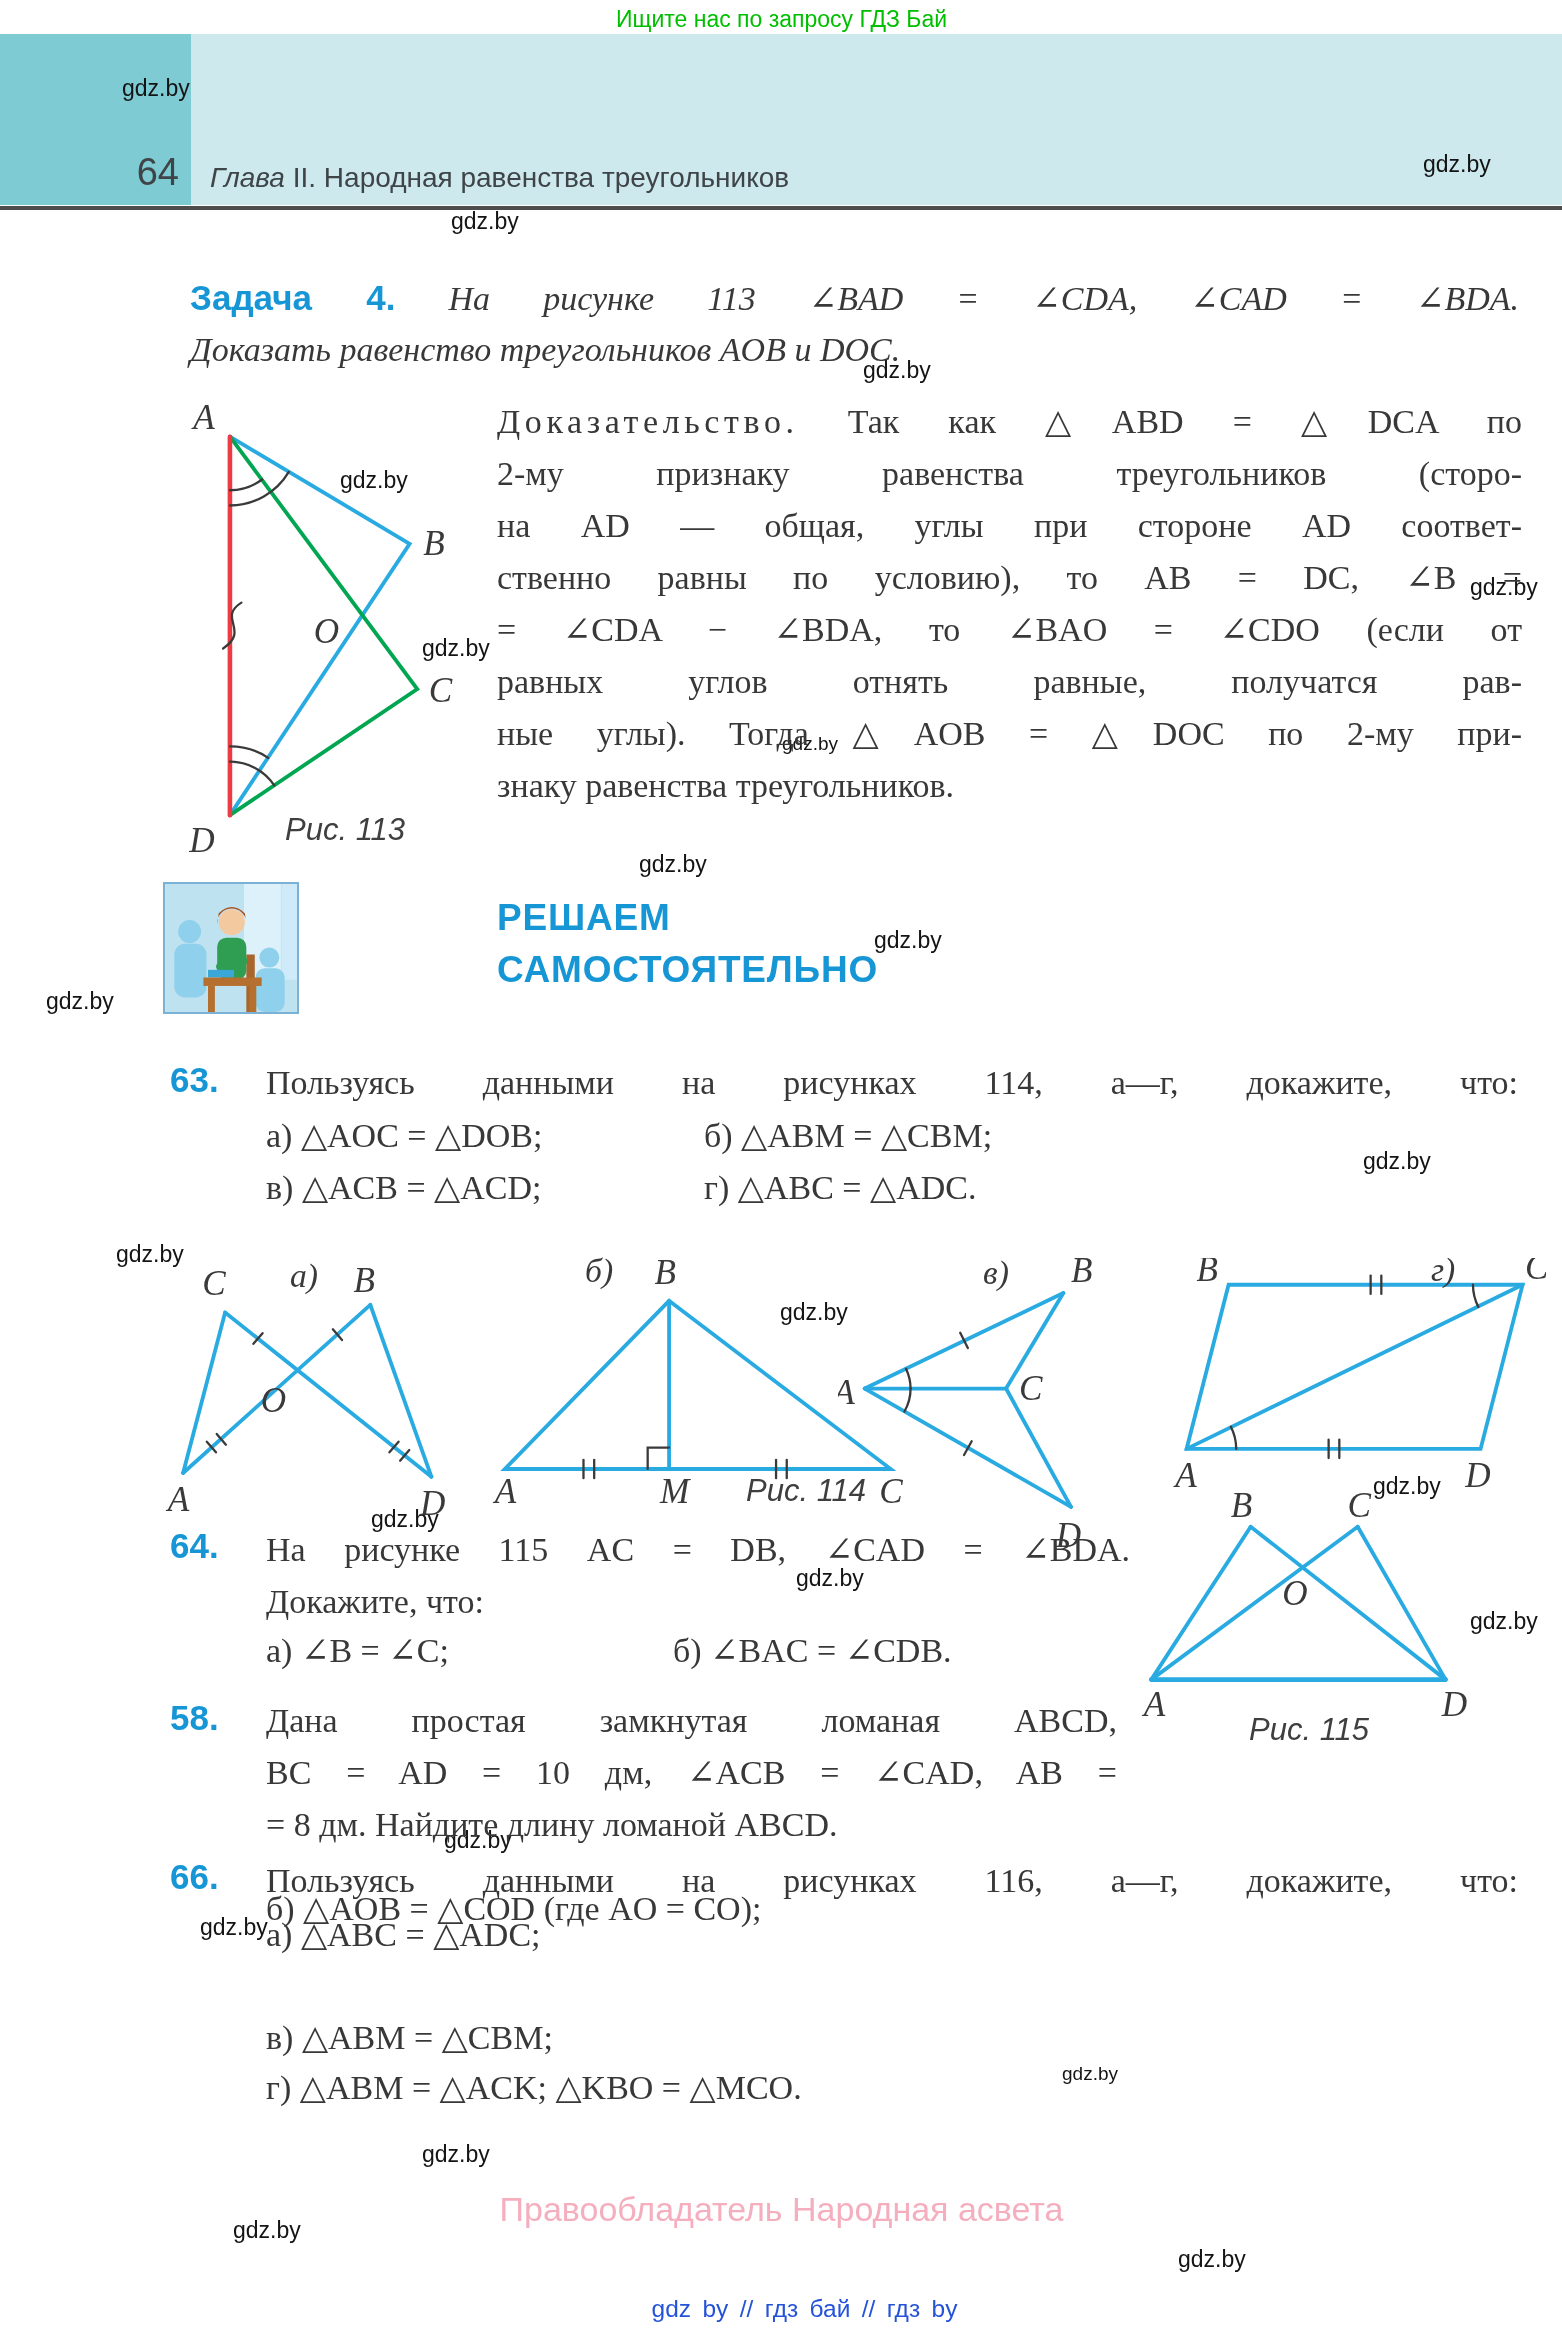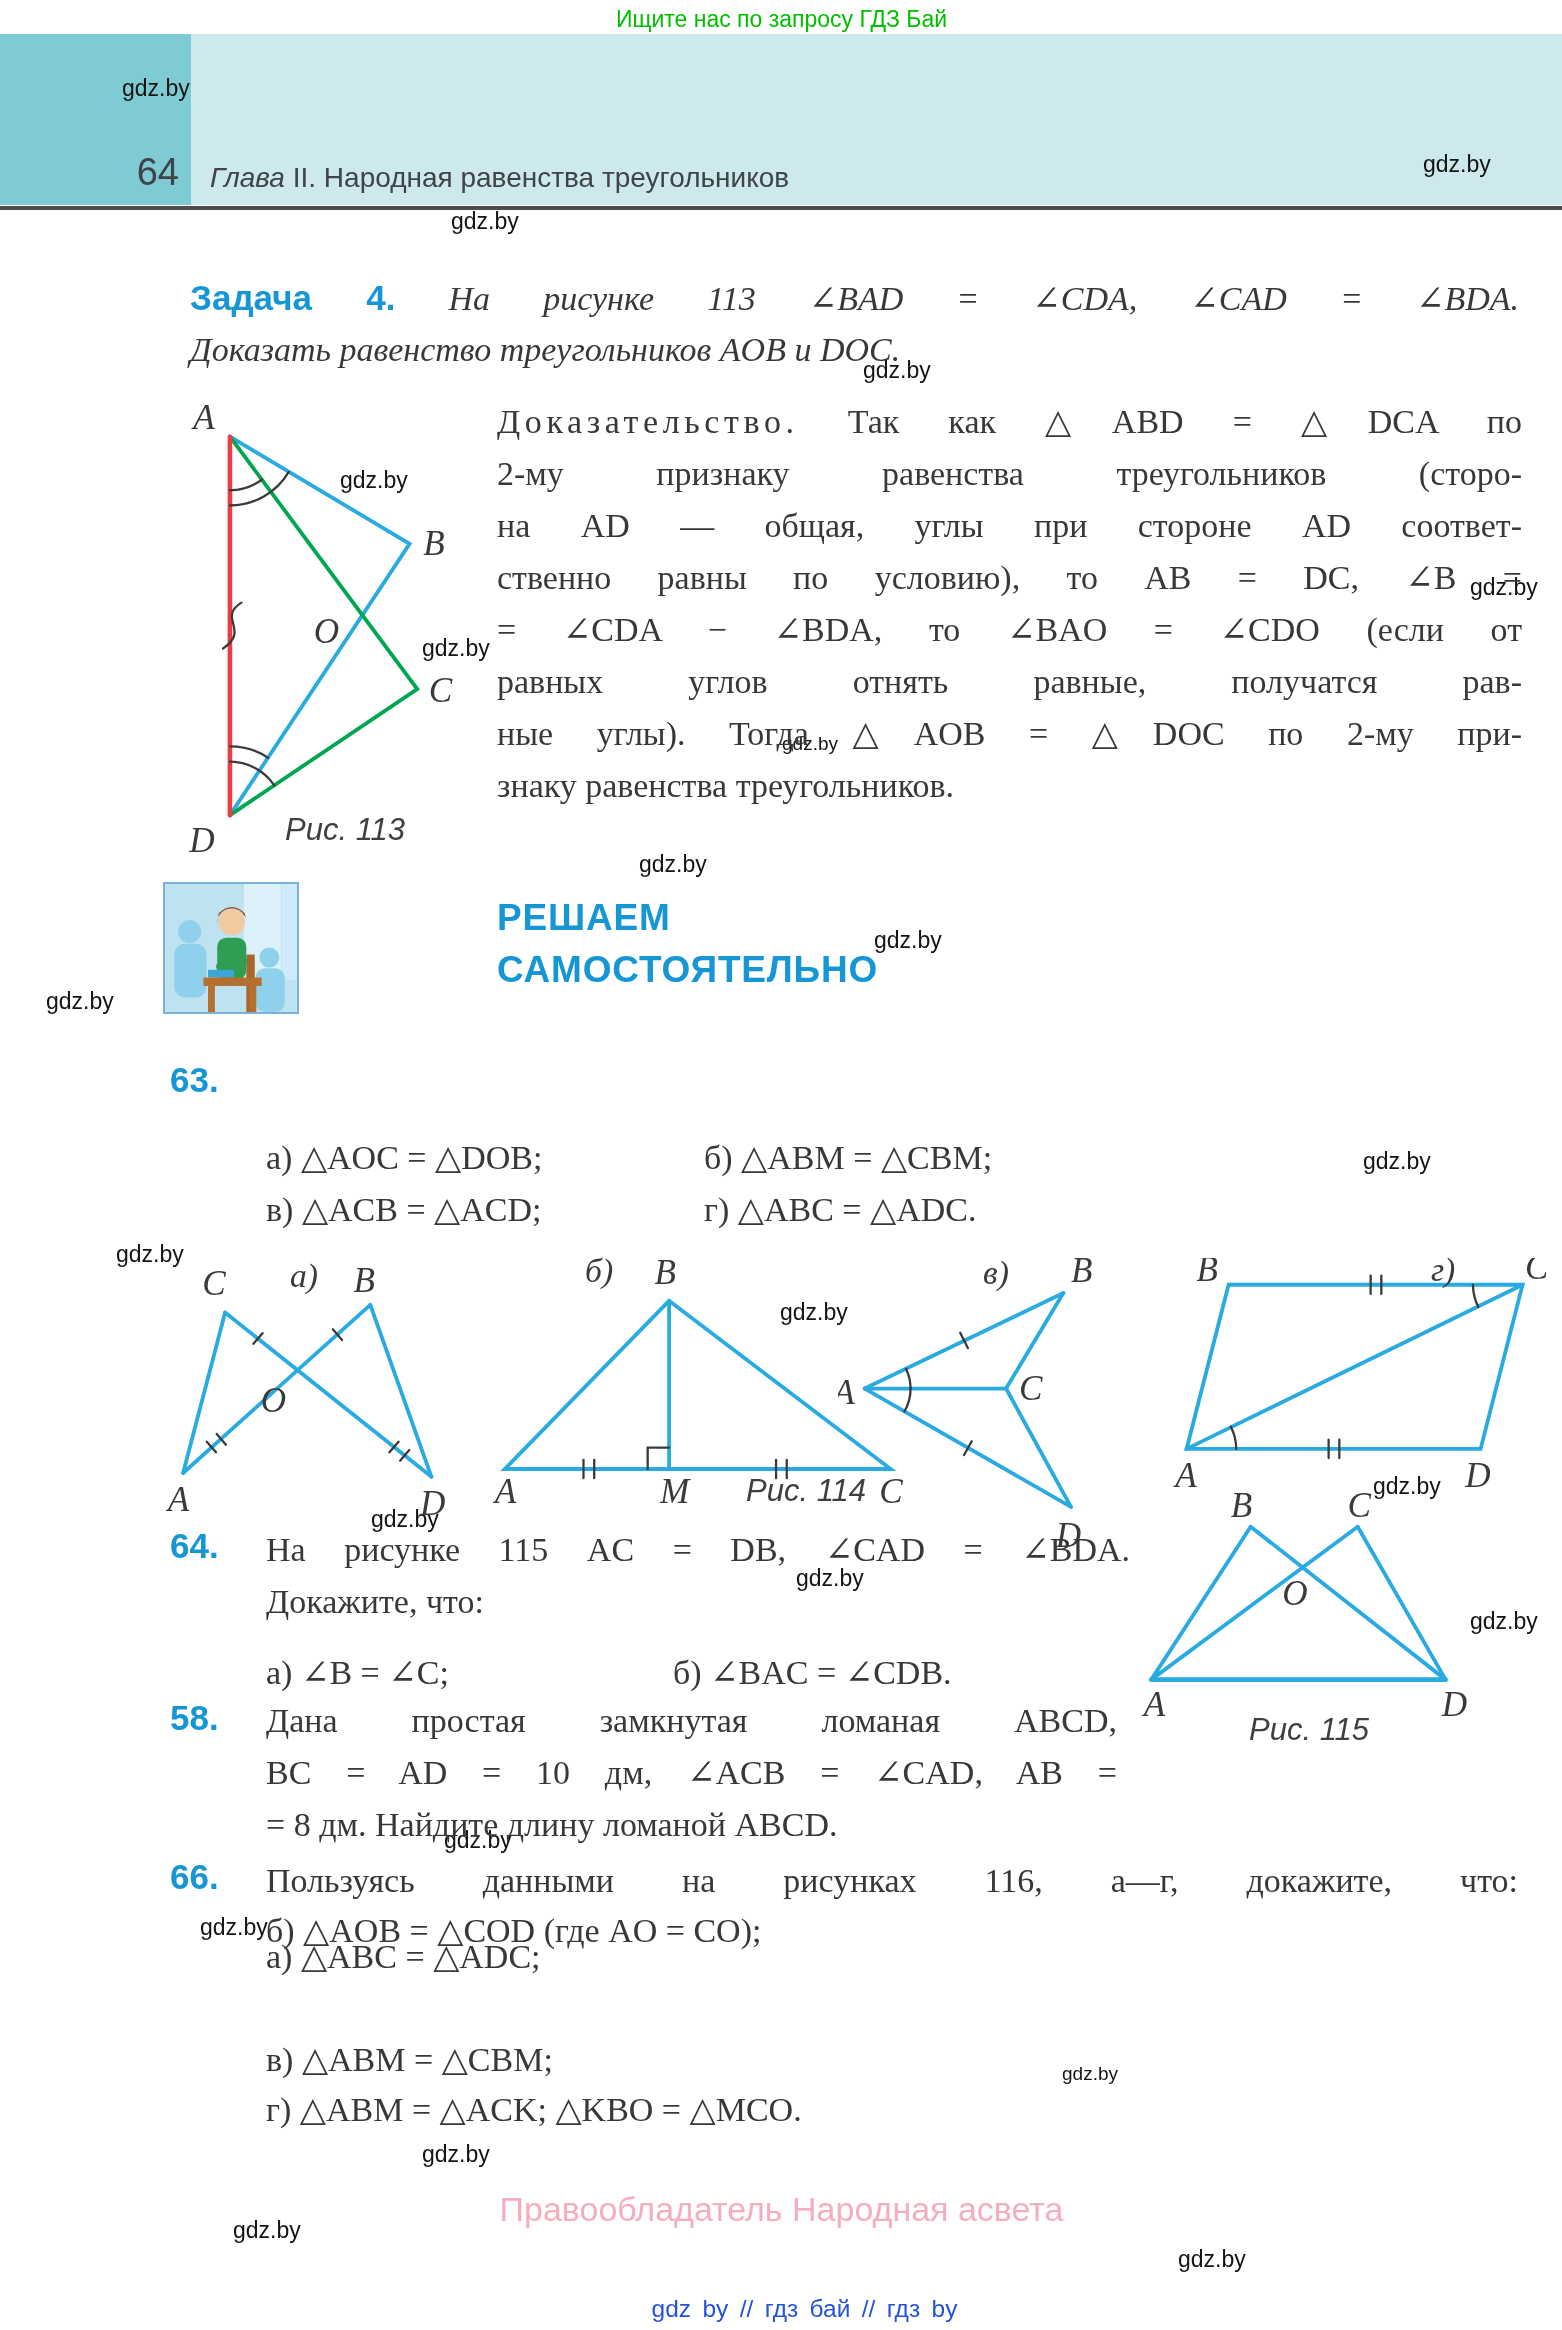--- a/index.html
+++ b/index.html
@@ -26,21 +26,21 @@
   .num{position:absolute;font-family:"Liberation Sans","DejaVu Sans",sans-serif;font-weight:bold;
        font-size:35px;color:#1796d6;}
   .t4label{font-family:"Liberation Sans","DejaVu Sans",sans-serif;font-weight:bold;font-style:normal;
            font-size:35px;color:#1796d6;}
   .task4{font-style:italic;}
   .proofhead{letter-spacing:4.6px;}
   .solve-ttl{position:absolute;font-family:"Liberation Sans","DejaVu Sans",sans-serif;font-weight:bold;
              font-size:37px;color:#1796d6;letter-spacing:0.8px;text-align:center;}
   .caption{position:absolute;font-family:"Liberation Sans","DejaVu Sans",sans-serif;font-style:italic;
            font-size:31px;color:#3f3f3f;white-space:nowrap;}
-  .rowitem{position:absolute;font-size:34px;white-space:nowrap;margin-top:22px;}
+  .rowitem{position:absolute;font-size:34px;white-space:nowrap;}
   
   svg text{font-family:"Liberation Serif","DejaVu Serif",serif;font-style:italic;font-size:46px;fill:#3a3a3a;}
   svg .sub{font-size:44px;}
   .footer-pink{left:0;right:0;top:2190px;text-align:center;font-family:"Liberation Sans","DejaVu Sans",sans-serif;
                font-size:34px;color:#f4aebe;}
   .footer-links{left:0;right:0;top:2295px;text-align:center;font-family:"Liberation Sans","DejaVu Sans",sans-serif;
                 font-size:24.5px;color:#2453d8;word-spacing:4.6px;cursor:pointer;padding-left:46px;}
 </style>
 </head>
 <body>
@@ -142,20 +142,21 @@
     </g>
     <rect x="56" y="112" width="34" height="10" fill="#3aa7d8"></rect>
     <rect x="50" y="122" width="76" height="11" fill="#b5702f"></rect>
     <rect x="56" y="133" width="9" height="34" fill="#b5702f"></rect>
     <rect x="110" y="133" width="9" height="34" fill="#b5702f"></rect>
   </svg>
   <div class="solve-ttl" style="left:497px;top:897px;">РЕШАЕМ</div>
   <div class="solve-ttl" style="left:497px;top:949px;">САМОСТОЯТЕЛЬНО</div>
 
   <div class="num" style="left:170px;top:1060px;">63.</div>
+  <div class="abs line jl" style="left:266px;top:1057px;width:1252px;">Пользуясь данными на рисунках 114, а—г, докажите, что:</div>
   <div class="rowitem" style="left:266px;top:1115px;">а) △AOC = △DOB;</div>
   <div class="rowitem" style="left:704px;top:1115px;">б) △ABM = △CBM;</div>
   <div class="rowitem" style="left:266px;top:1167px;">в) △ACB = △ACD;</div>
   <div class="rowitem" style="left:704px;top:1167px;">г) △ABC = △ADC.</div>
 
   <svg class="abs" style="left:164px;top:1255px;" width="298" height="264" viewBox="0 0 390 345">
     <g fill="none" stroke-linecap="round">
       <polyline points="80,75 25,285 270,65 350,290 80,75" stroke="none"></polyline>
       <line x1="25" y1="285" x2="80" y2="75" stroke="#29abe2" stroke-width="5"></line>
       <line x1="80" y1="75" x2="350" y2="290" stroke="#29abe2" stroke-width="5"></line>

